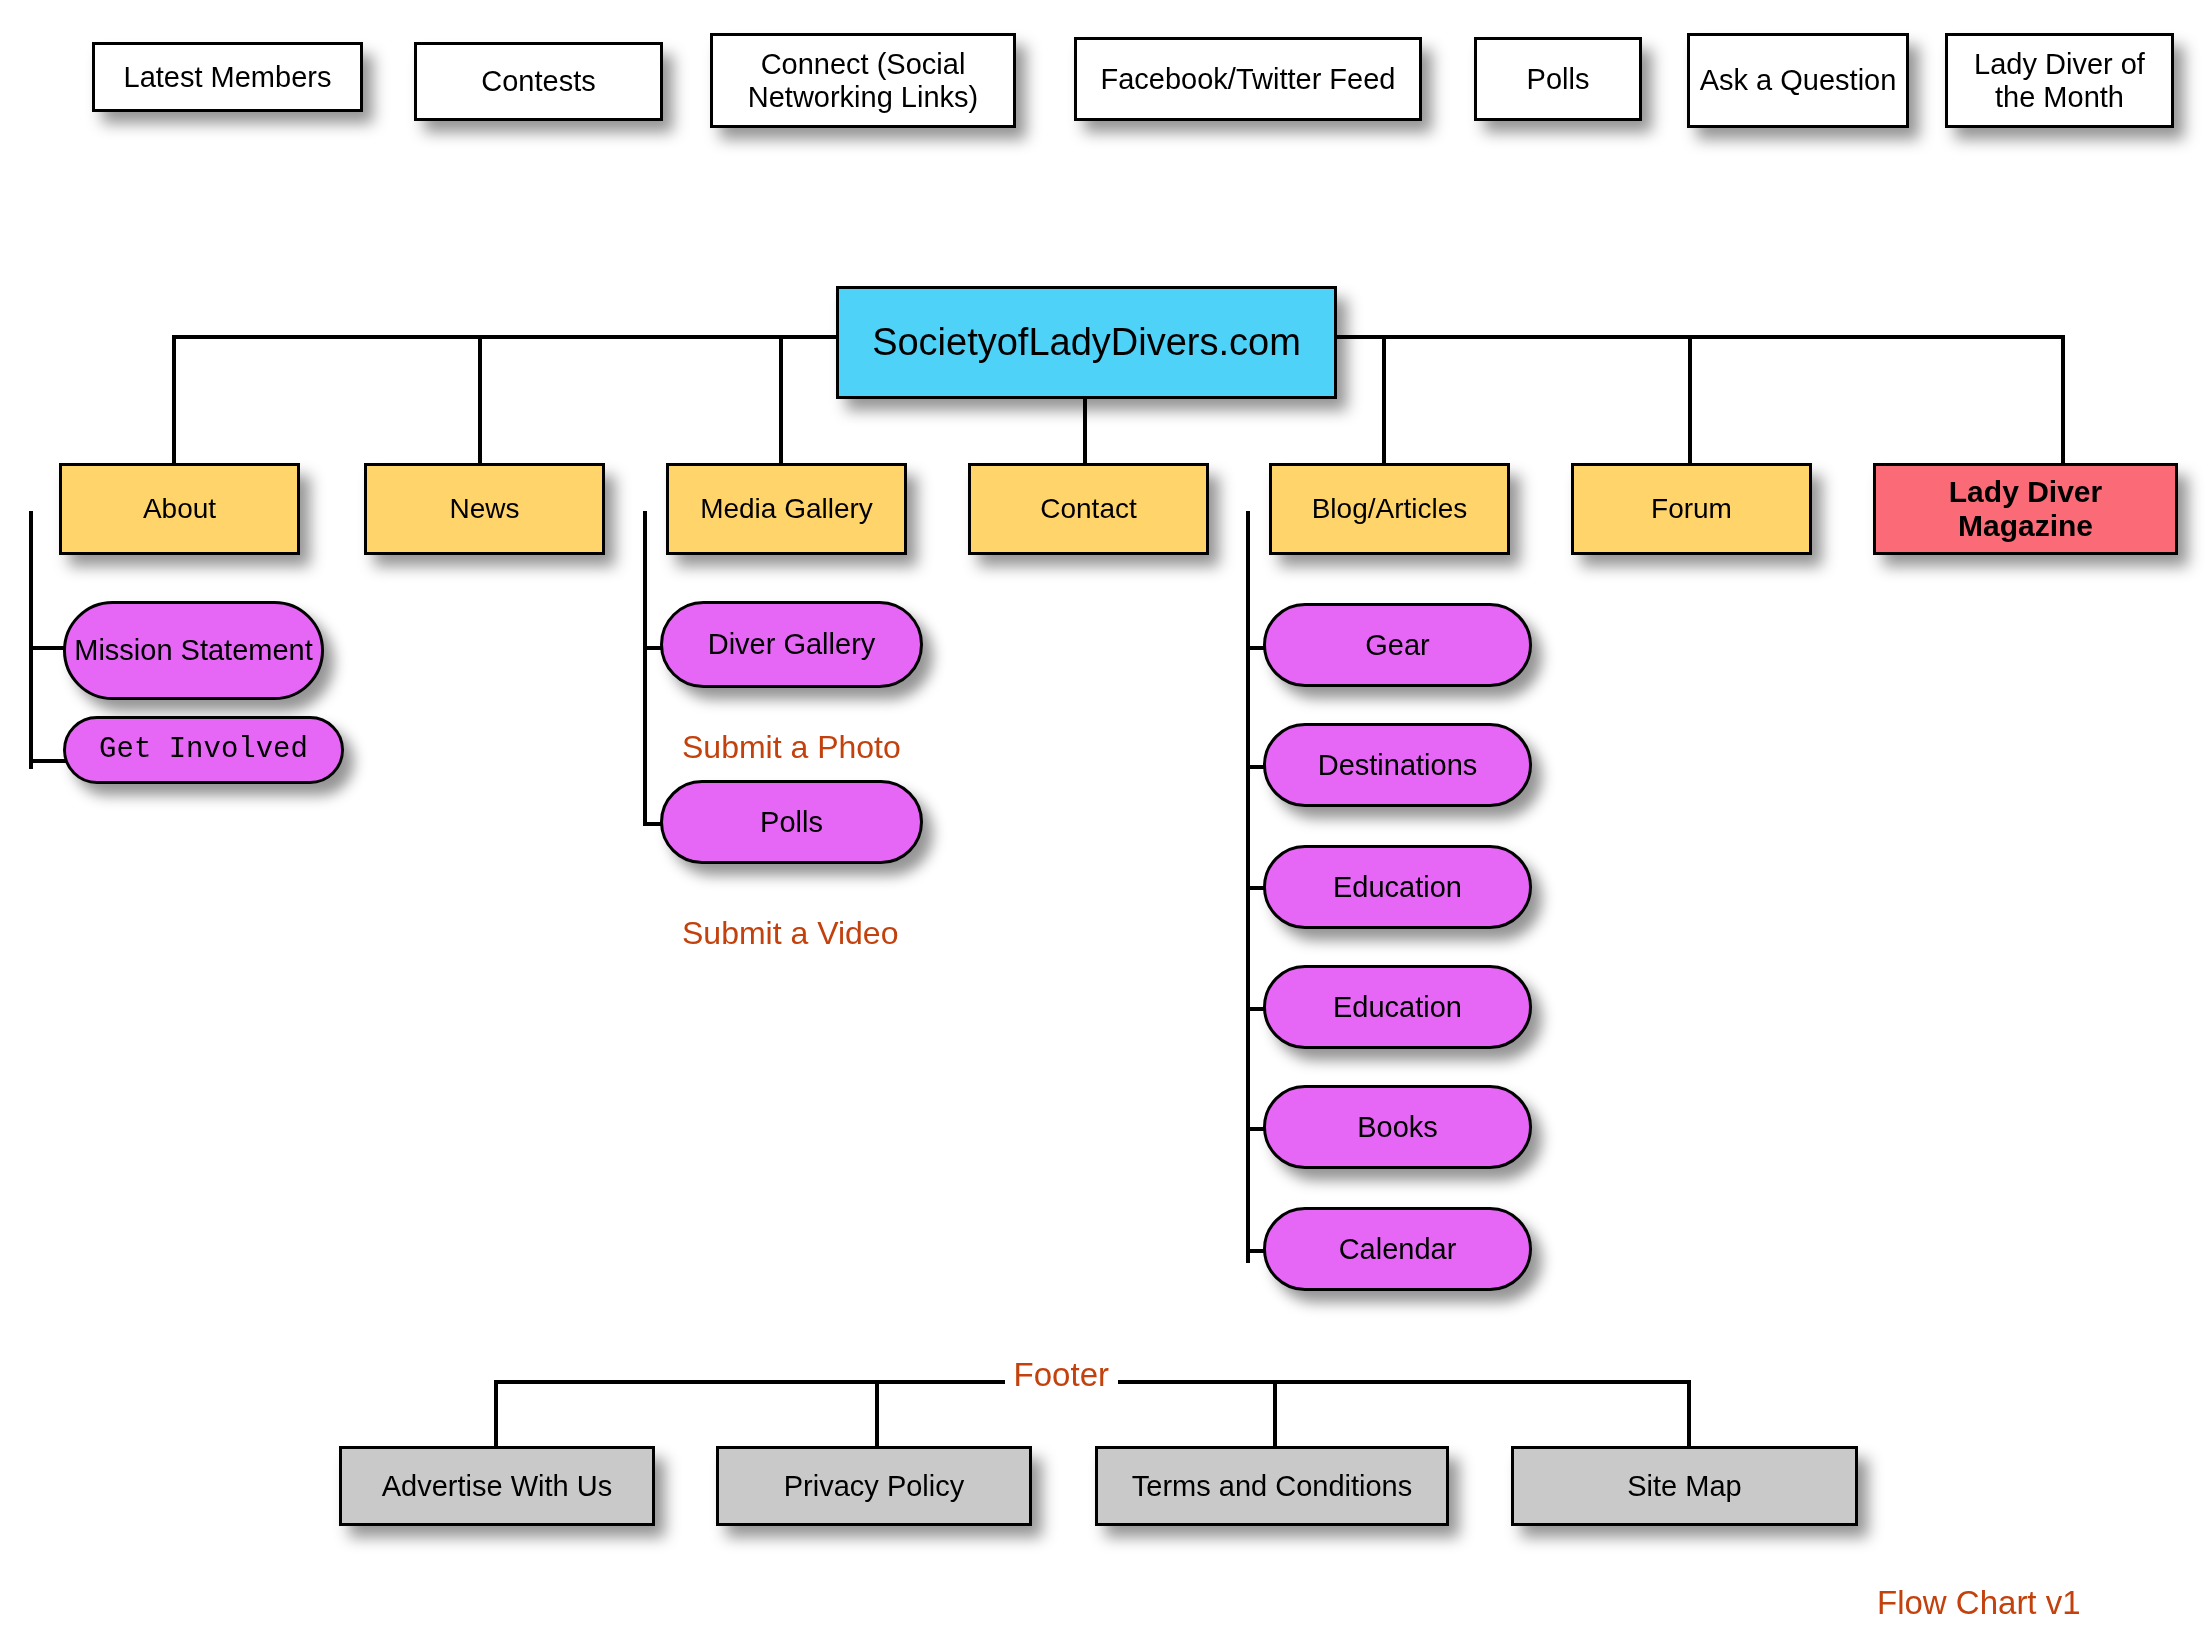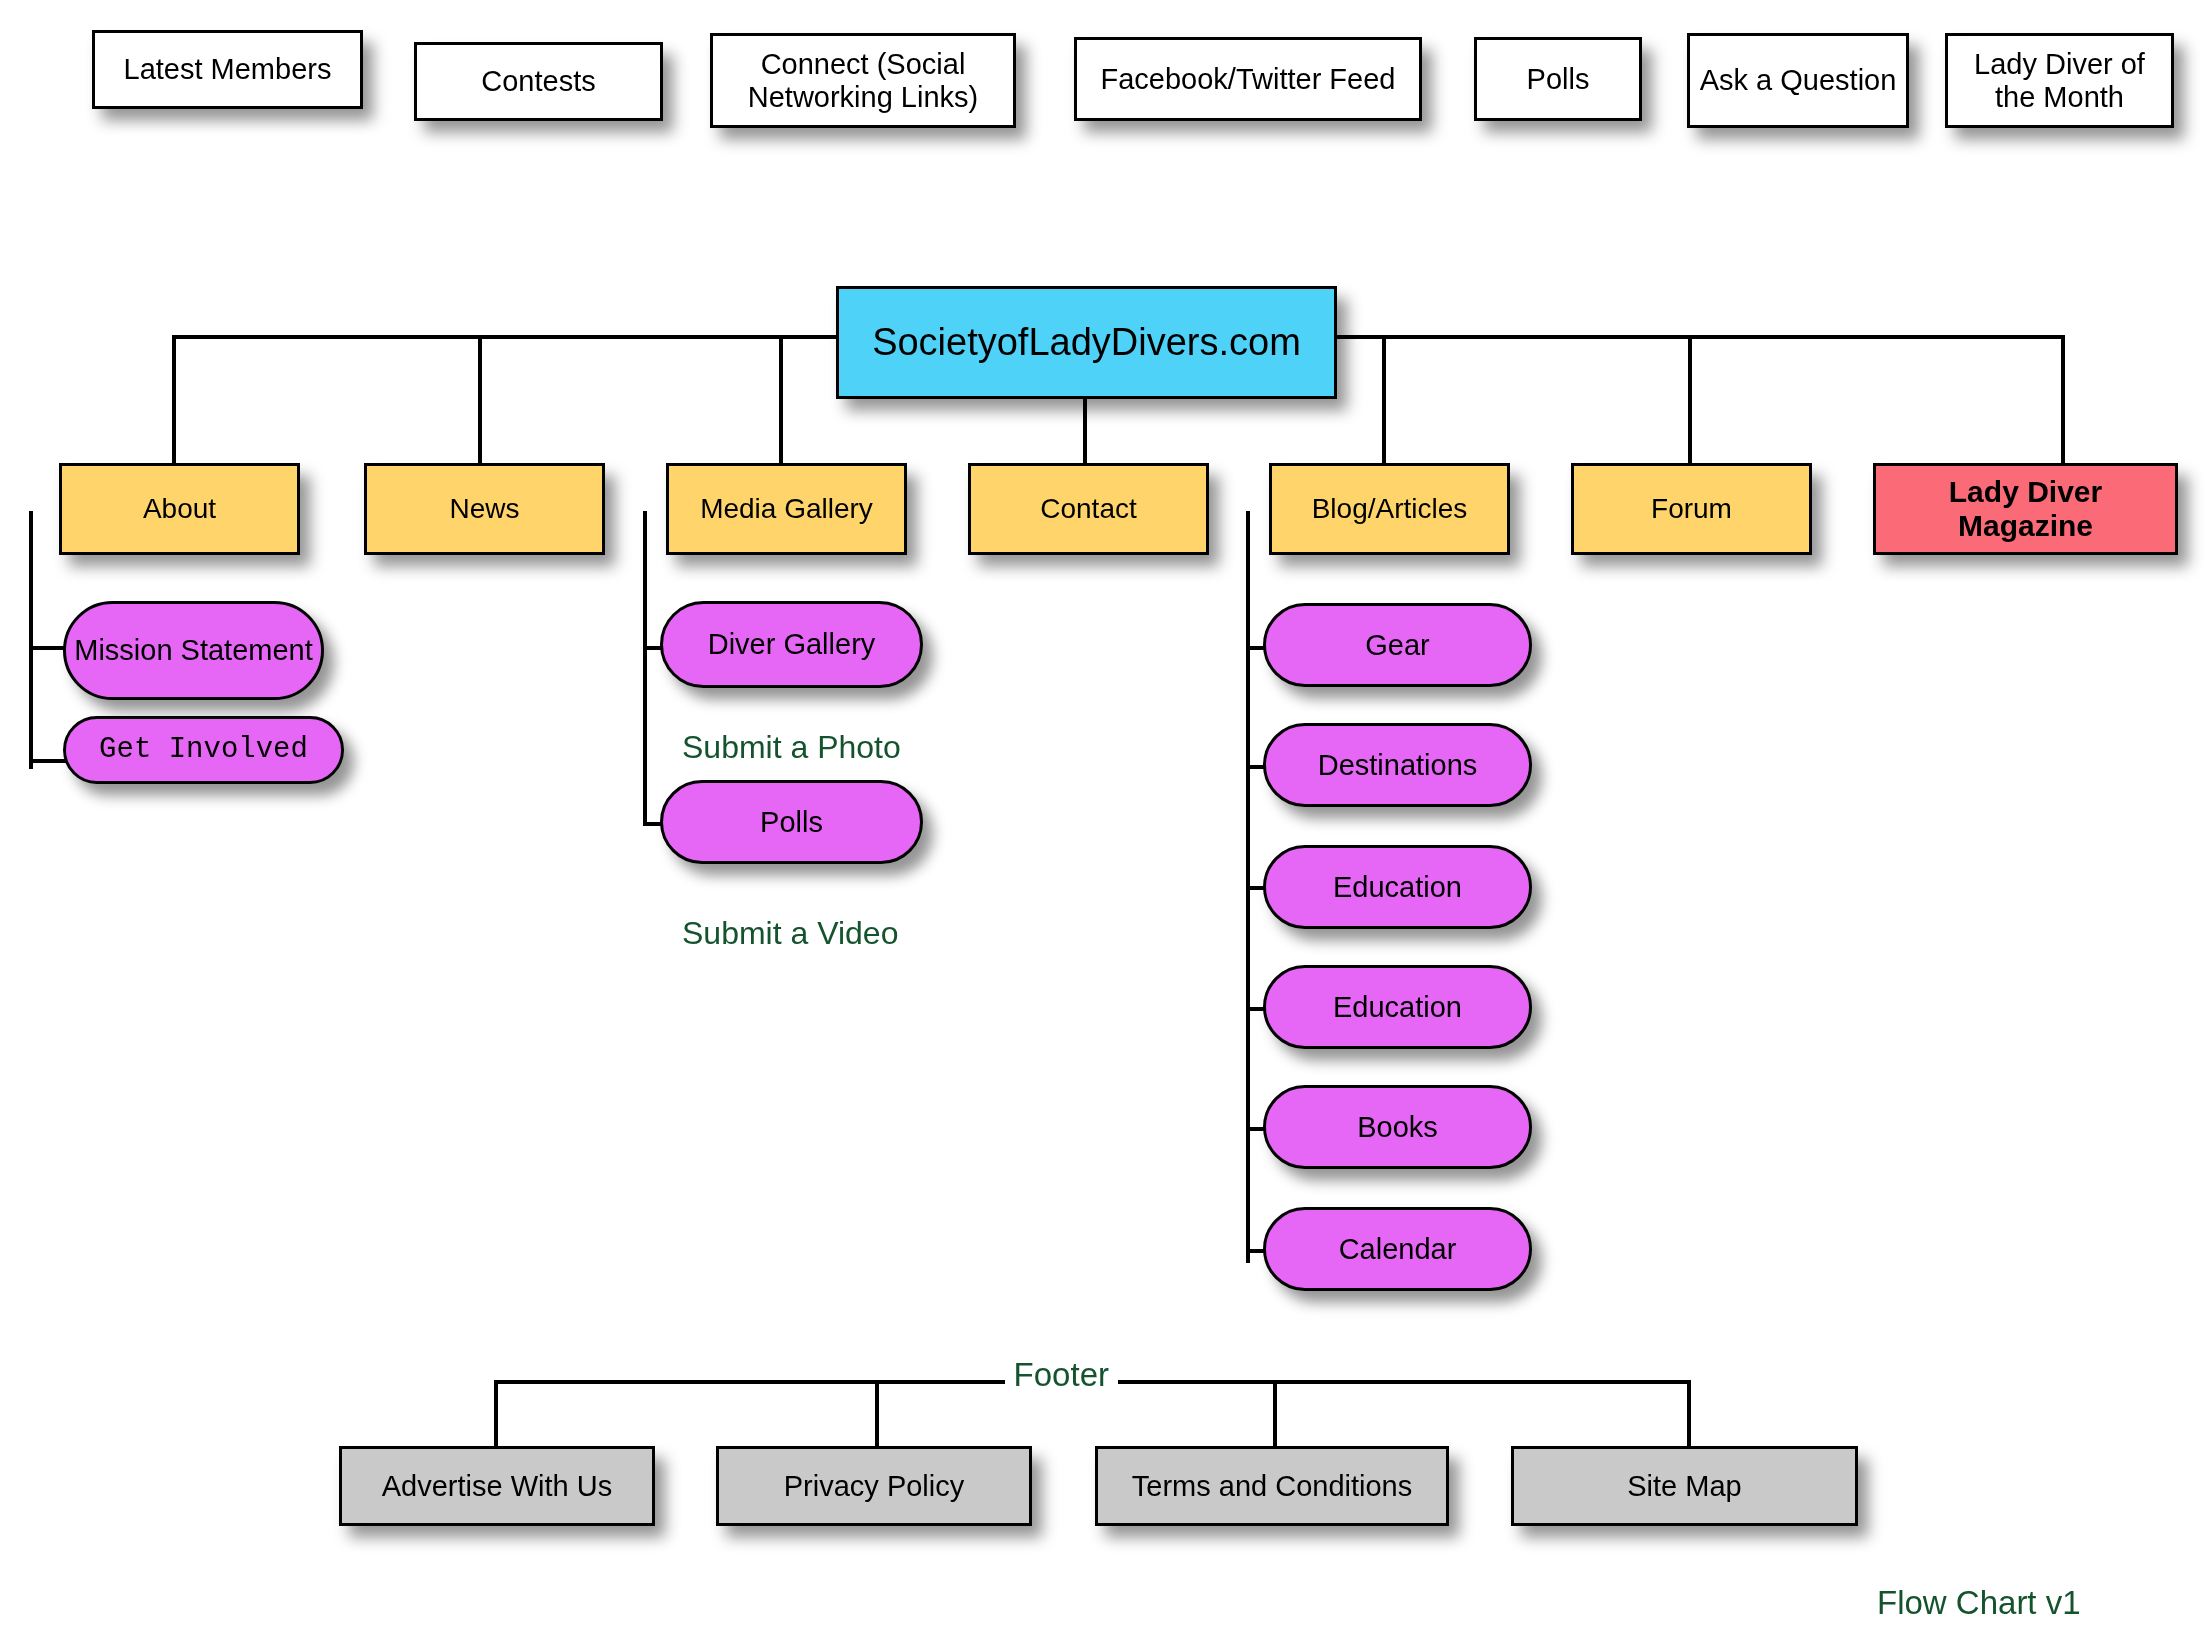--- a/index.html
+++ b/index.html
@@ -66,21 +66,21 @@
     font-size: 29px;
   }
   .node-footer {
     background: #C9C9C9;
     font-size: 29px;
   }
 
   
   .textlabel {
     position: absolute;
-    color: #14532d;
+    color: #c2410c;
     font-size: 31.5px;
     white-space: nowrap;
     z-index: 4;
   }
   .textlabel.footer-tag {
     background: #ffffff;
     padding: 0 8.6px;
     font-size: 33px;
   }
   .textlabel.caption {
@@ -88,21 +88,21 @@
   }
   .textlabel.version {
     font-size: 33px;
   }
 </style>
 </head>
 <body>
 
 <div id="canvas">
 
-  <div class="node node-plain" style="left:92px; top:30px; width:271px; height:79px;">
+  <div class="node node-plain" style="left:92px; top:42px; width:271px; height:70px;">
     <span>Latest Members</span>
   </div>
 
   <div class="node node-plain" style="left:414px; top:42px; width:249px; height:79px;">
     <span>Contests</span>
   </div>
 
   <div class="node node-plain" style="left:710px; top:33px; width:306px; height:95px;">
     <span>Connect (Social Networking Links)</span>
   </div>

